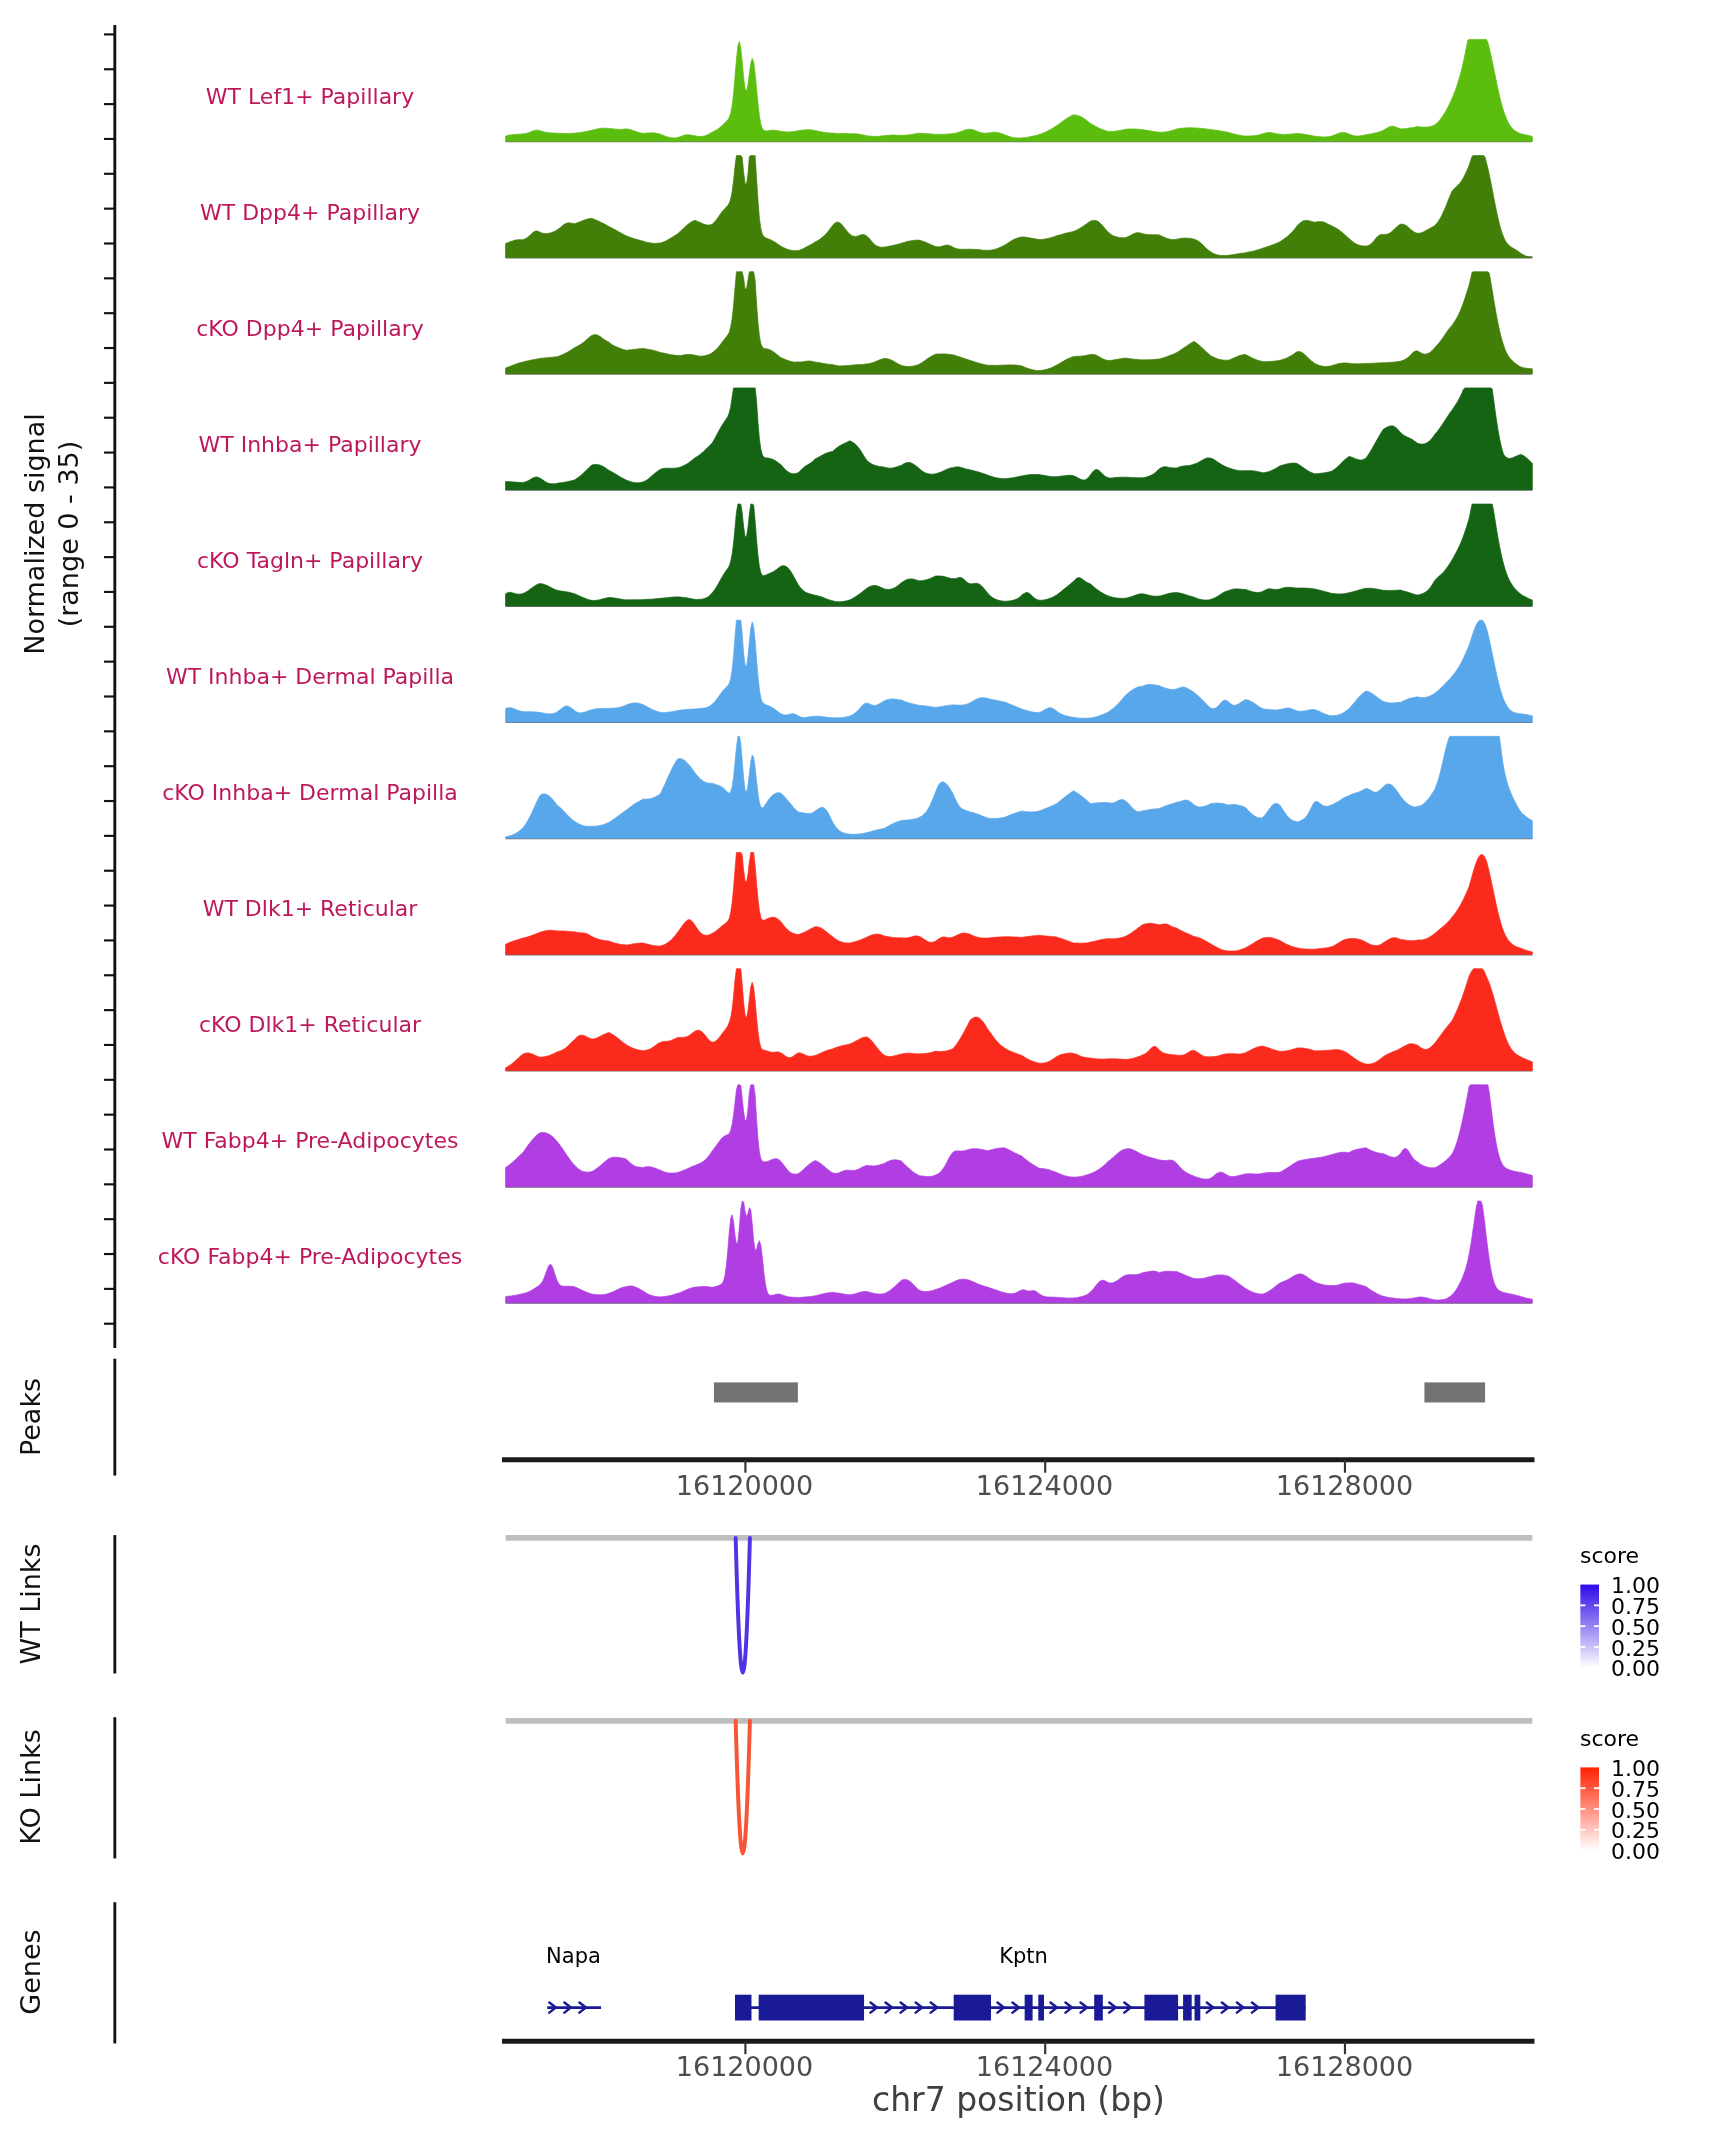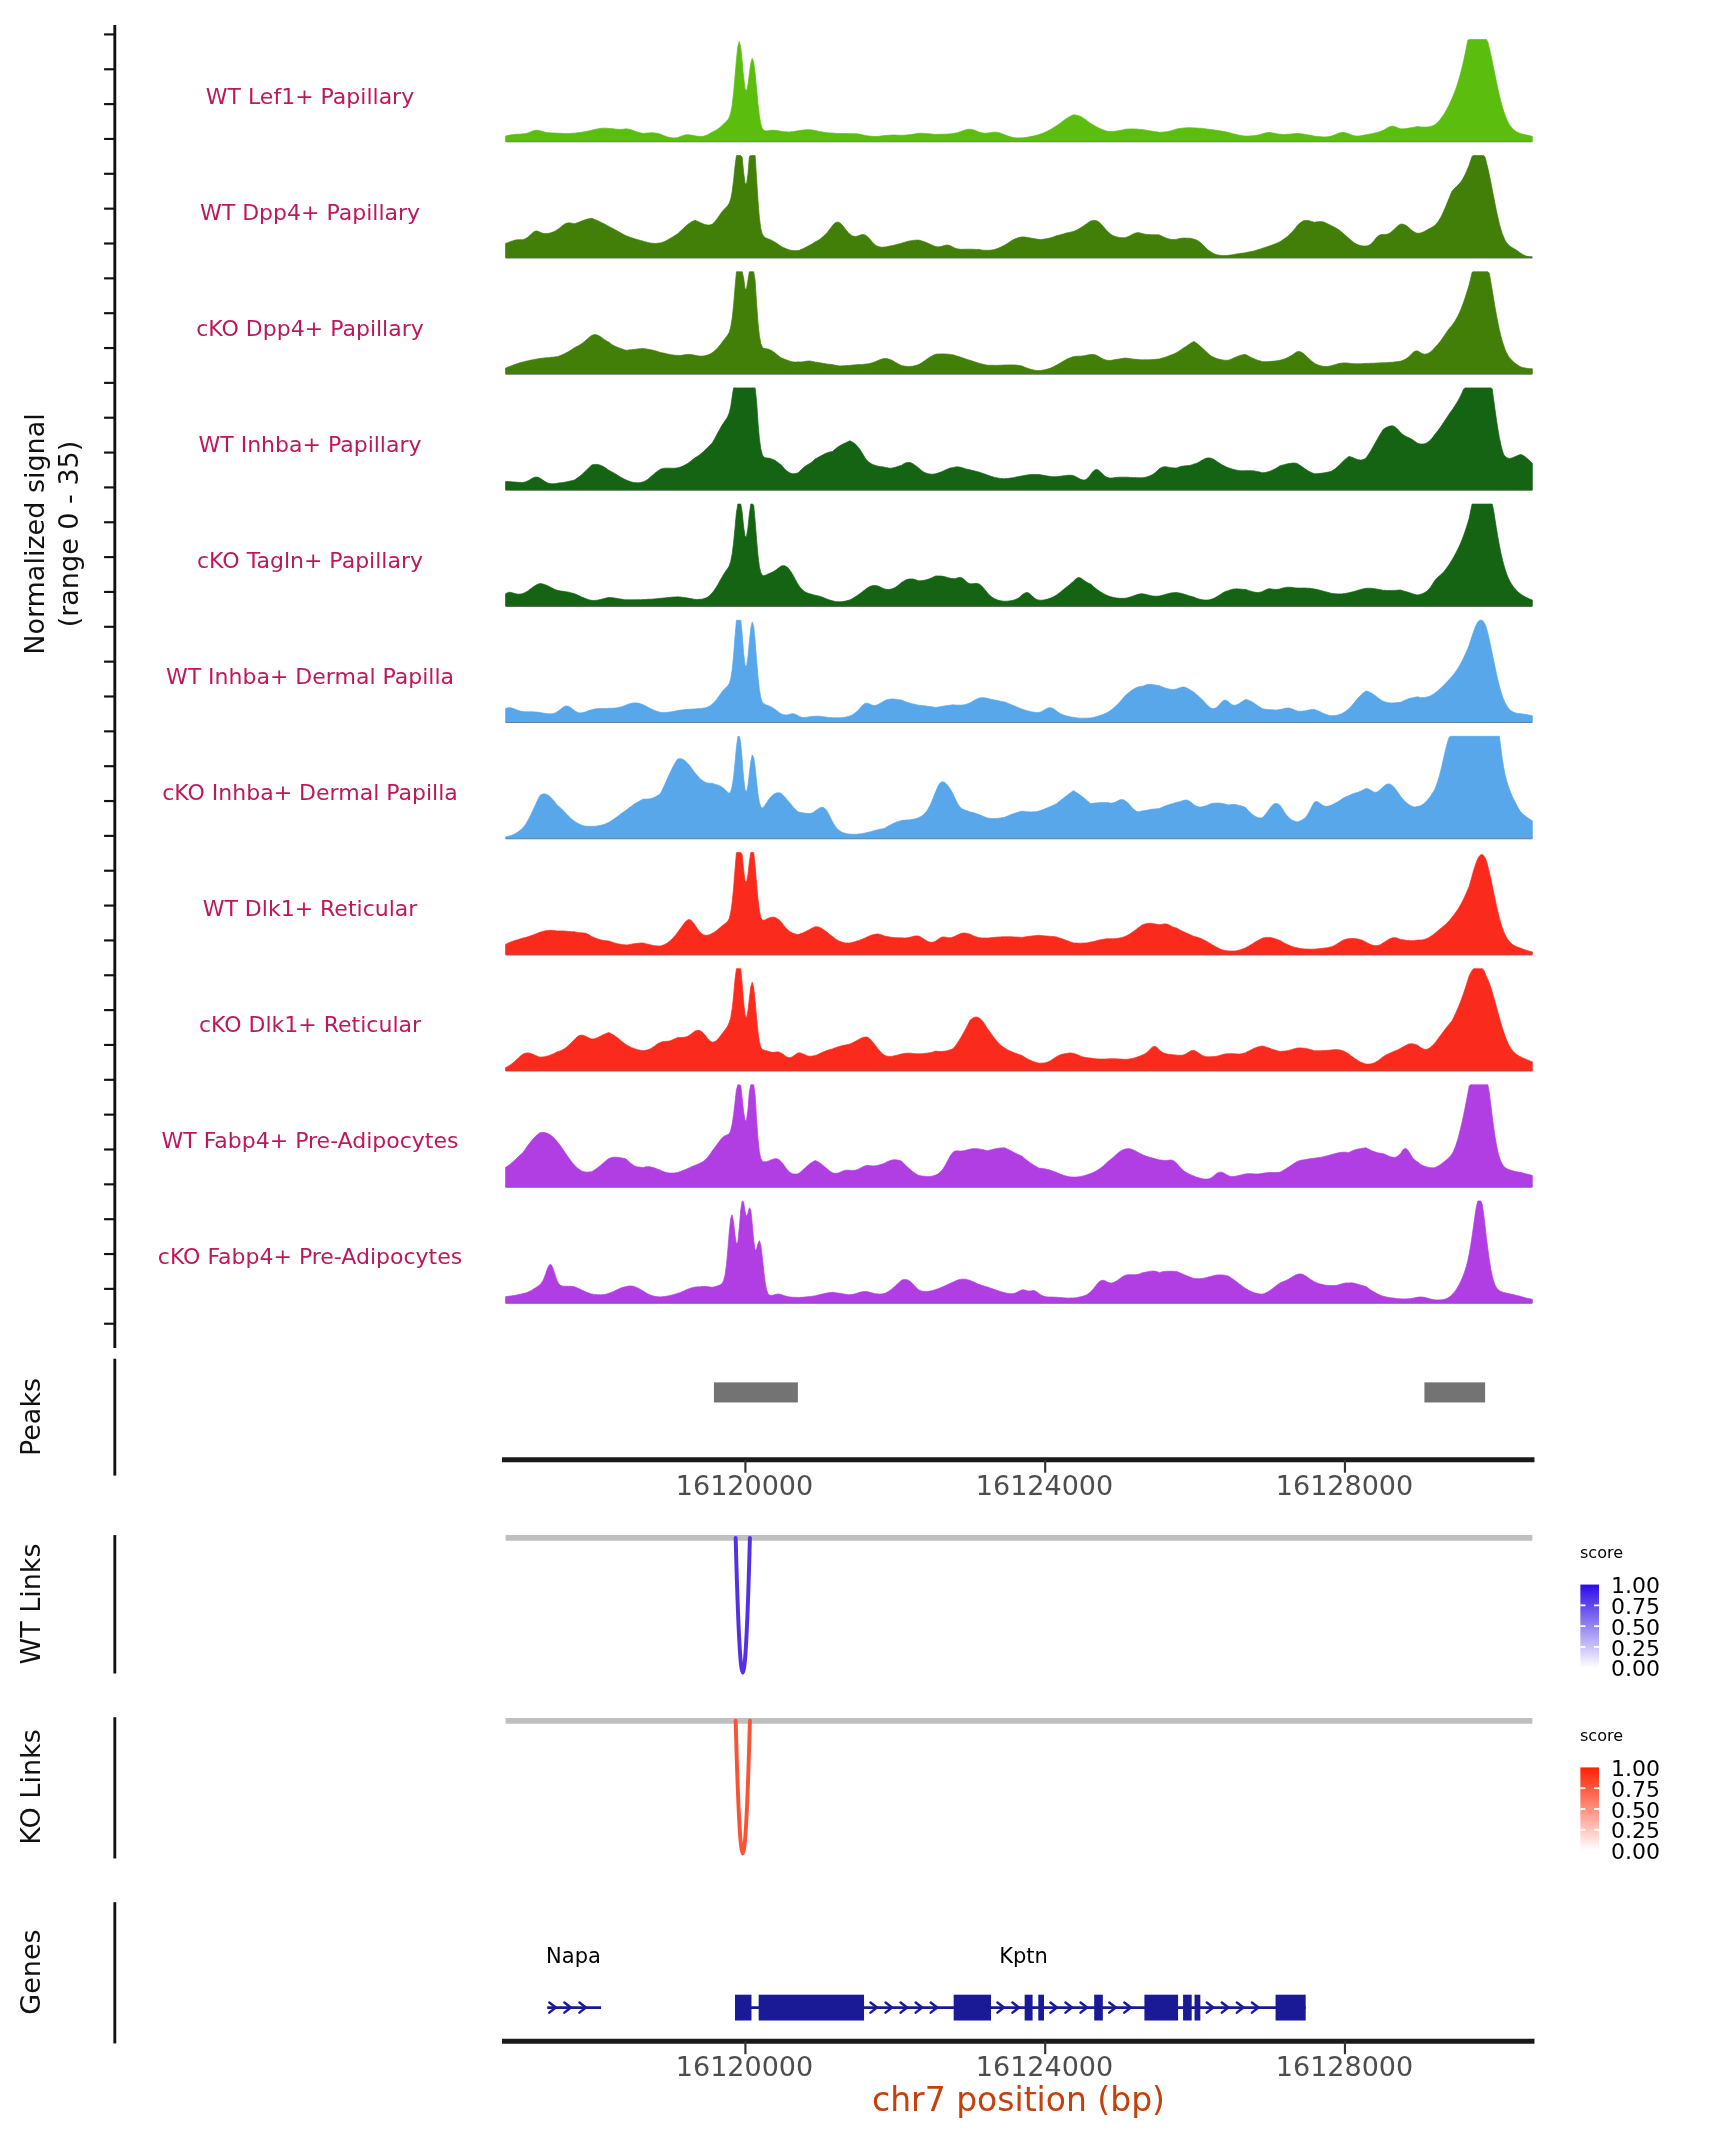--- a/index.html
+++ b/index.html
@@ -5,23 +5,23 @@
   html,body{margin:0;padding:0;background:#fff;}
   .canvas{position:relative;width:1721px;height:2151px;background:#ffffff;
           font-family:"DejaVu Sans",sans-serif;overflow:hidden;}
   #plot-svg{position:absolute;left:0;top:0;}
   .track-label{position:absolute;left:120px;width:380px;top:calc(81px + var(--i)*116px);
                height:32px;line-height:32px;text-align:center;font-size:22px;color:#be185d;}
   .rot{position:absolute;transform:translate(-50%,-50%) rotate(-90deg);
        white-space:nowrap;font-size:27px;color:#111;}
   .ylabel{position:absolute;left:52px;top:534px;transform:translate(-50%,-50%) rotate(-90deg);
           text-align:center;font-size:27px;line-height:34px;color:#111;white-space:nowrap;}
-  .legend-title{position:absolute;left:1580px;font-size:16px;color:#000;}
+  .legend-title{position:absolute;left:1580px;font-size:22px;color:#000;}
   .axis-title{position:absolute;left:505px;width:1027px;text-align:center;top:2080px;
-              font-size:33px;color:#c2410c;}
+              font-size:33px;color:#404040;}
   .tick-label{position:absolute;width:229px;margin-left:-115px;text-align:center;
               font-size:27px;line-height:29px;color:#4d4d4d;}
   .legend-num{position:absolute;left:1611px;font-size:22px;line-height:23px;color:#000;}
   .gene-name{position:absolute;width:215px;margin-left:-108px;text-align:center;
              font-size:21px;line-height:24.4px;color:#000;}
 </style>
 </head>
 <body>
 
 <div class="canvas">

